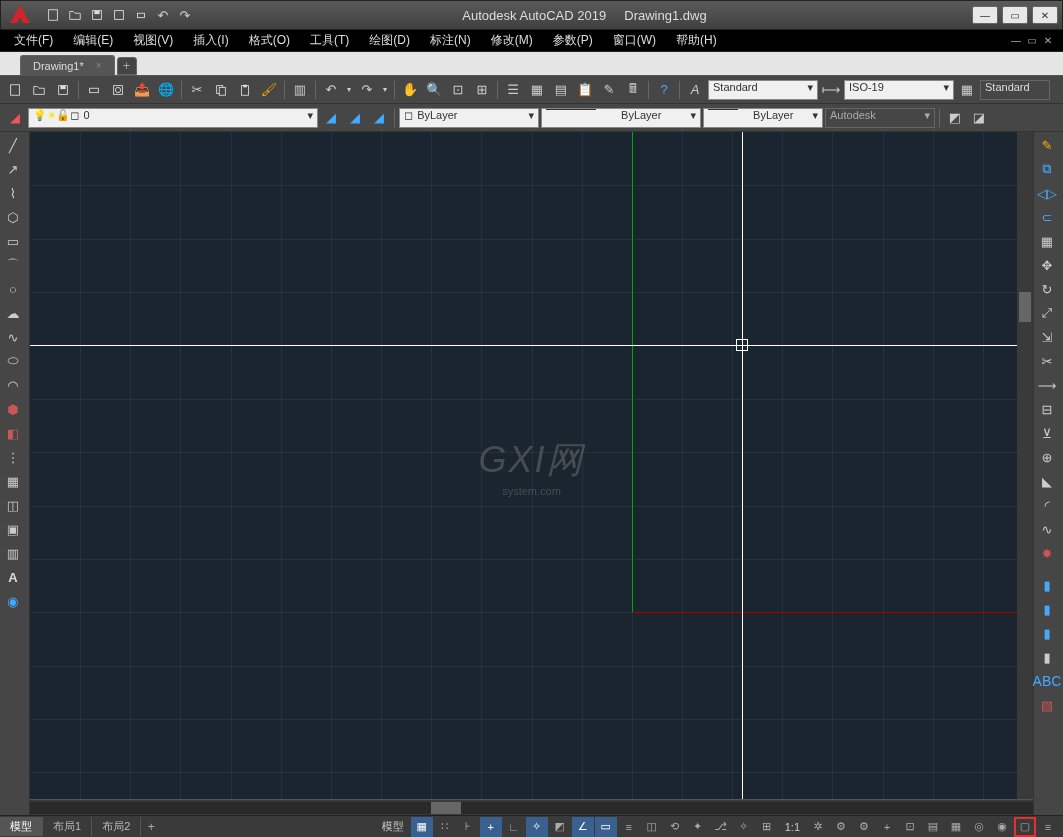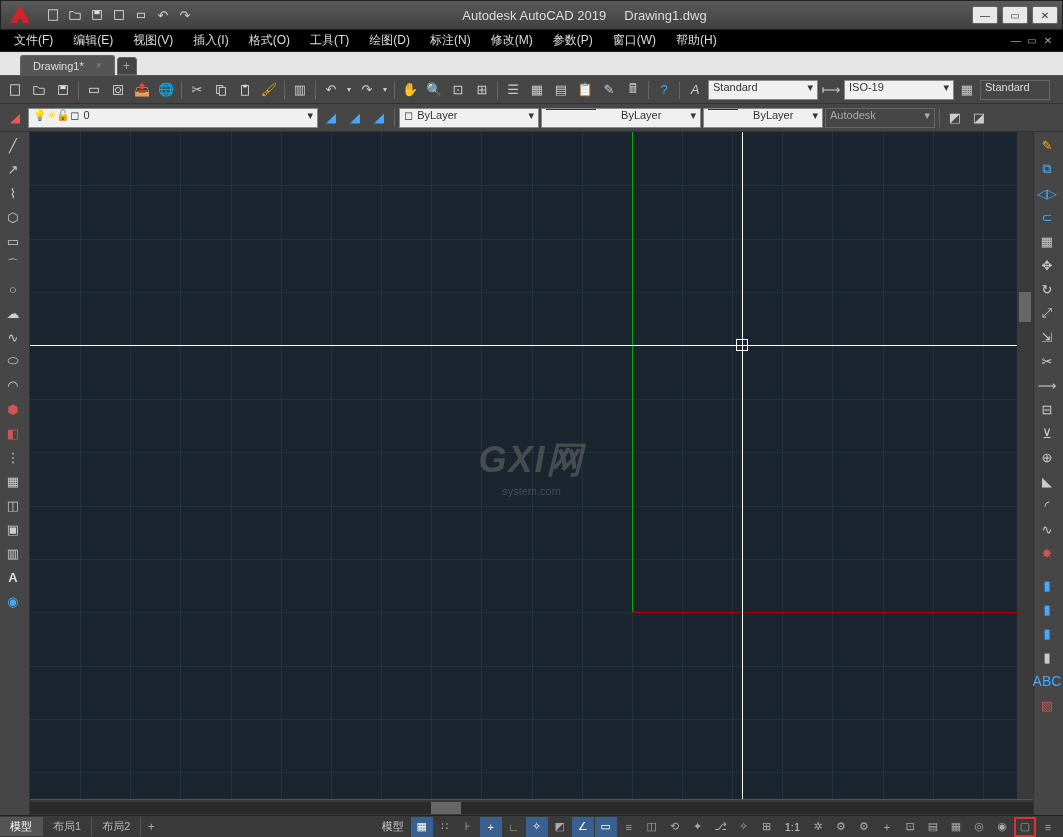--- a/index.html
+++ b/index.html
@@ -45,21 +45,21 @@
 .canvas-wrap { flex: 1; display: flex; flex-direction: column; position: relative; }
 .canvas { flex: 1; background: #1a2530; position: relative; overflow: hidden; }
 .grid-line-v { position: absolute; top: 0; bottom: 0; width: 1px; background: rgba(100,120,140,0.15); }
 .grid-line-h { position: absolute; left: 0; right: 0; height: 1px; background: rgba(100,120,140,0.15); }
 .ucs-y { position: absolute; width: 1px; background: #0a0; }
 .ucs-x { position: absolute; height: 1px; background: #a00; }
 .crosshair-v { position: absolute; top: 0; bottom: 0; width: 1px; background: #fff; }
 .crosshair-h { position: absolute; left: 0; right: 0; height: 1px; background: #fff; }
 .pickbox { position: absolute; width: 12px; height: 12px; border: 1px solid #fff; }
 .watermark { position: absolute; left: 50%; top: 50%; transform: translate(-50%, -50%); color: #666; opacity: 0.6; text-align: center; pointer-events: none; }
-.watermark .wm-big { font-size: 36px; font-weight: bold; font-style: italic; letter-spacing: 2px; }
+.watermark .wm-big { font-size: 36px; font-weight: normal; font-style: italic; letter-spacing: 2px; }
 .watermark .wm-sm { font-size: 11px; }
 .hscroll { height: 16px; background: #3a3a3a; display: flex; align-items: center; border-top: 1px solid #555; }
 .hscroll-track { flex: 1; height: 12px; background: #2a2a2a; position: relative; }
 .hscroll-thumb { position: absolute; left: 40%; width: 30px; height: 12px; background: #666; }
 .vscroll { width: 16px; background: #3a3a3a; position: absolute; right: 0; top: 0; bottom: 16px; }
 .vscroll-thumb { position: absolute; top: 24%; width: 12px; height: 30px; background: #666; left: 2px; }
 .canvas-container { flex: 1; display: flex; position: relative; }
 .canvas-inner { flex: 1; display: flex; flex-direction: column; }
 
 

